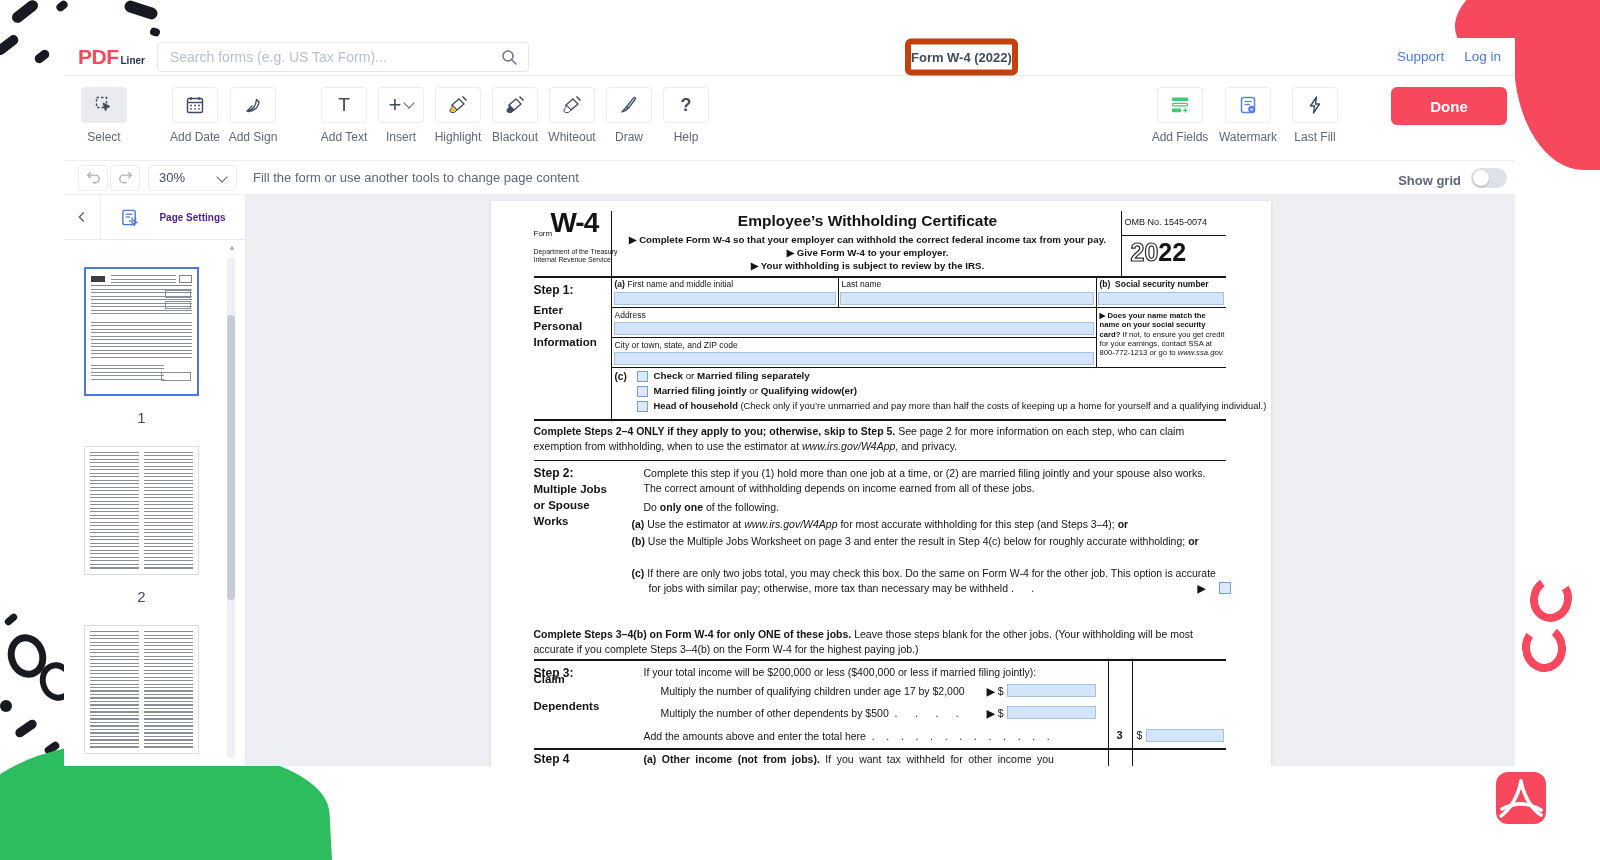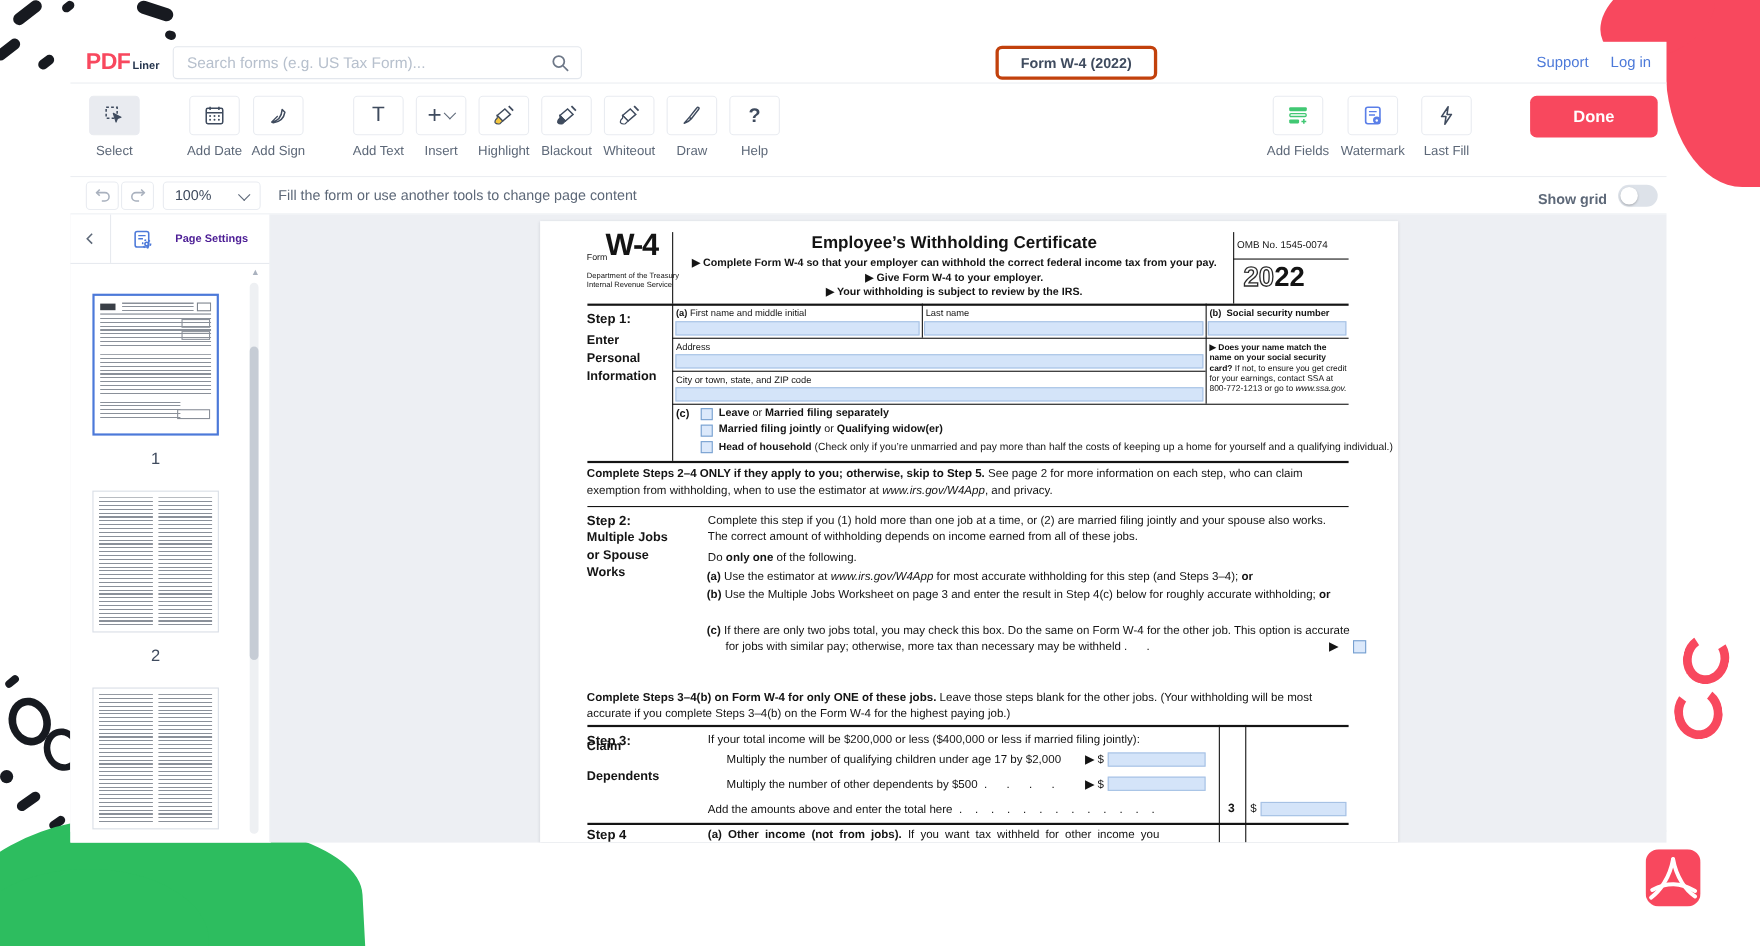--- a/index.html
+++ b/index.html
@@ -16,22 +16,22 @@
     border-bottom:1px solid #e6e9ee;}
   .app-header{height:37px;border-bottom:1px solid #eceef2;display:flex;align-items:center;
     padding:0 14px;position:relative;}
   .logo{display:flex;align-items:baseline;margin-right:12px;cursor:pointer;}
   .logo-pdf{color:#f8485e;font-weight:800;font-size:21px;letter-spacing:-0.5px;}
   .logo-liner{color:#25354d;font-weight:700;font-size:10px;margin-left:2px;}
   .search{width:372px;height:30px;border:1px solid #e3e7ed;border-radius:4px;display:flex;
     align-items:center;padding:0 10px;box-sizing:border-box;}
   .search input{border:none;outline:none;flex:1;font-size:14px;color:#3f4b5e;font-family:inherit;background:transparent;}
   .search input::placeholder{color:#b7c0cd;}
-  .doc-badge{position:absolute;left:841px;top:50%;transform:translateY(-50%);border:3px solid #c2410c;
-    border-radius:6px;padding:5px 20px;font-size:13px;font-weight:700;color:#3f4b5e;white-space:nowrap;}
+  .doc-badge{position:absolute;left:841px;top:50%;transform:translateY(-50%);border:6px solid #c2410c;
+    border-radius:6px;padding:5px 0;font-size:13px;font-weight:700;color:#3f4b5e;white-space:nowrap;}
   .header-links{margin-left:auto;display:flex;gap:20px;font-size:13.5px;color:#4c79d9;}
   .header-links span{cursor:pointer;}
   
   .toolbar{height:73px;border-bottom:1px solid #eceef2;display:flex;align-items:flex-start;
     padding:11px 8px 0 17px;box-sizing:content-box;}
   .tool{display:flex;flex-direction:column;align-items:center;width:46px;flex:none;}
   .tool-btn{width:46px;height:36px;border:1px solid #e9ecf1;border-radius:4px;background:#fff;
     display:flex;align-items:center;justify-content:center;color:#3f4b5e;cursor:pointer;box-sizing:border-box;}
   .tool.active .tool-btn{background:#e9ebf0;border-color:#e9ebf0;}
   .tool-label{margin-top:7px;font-size:12px;color:#5d6878;white-space:nowrap;}
@@ -89,21 +89,21 @@
   .vl{position:absolute;background:#141414;width:1px;}
   .bf{position:absolute;background:#d4e4f9;border:1px solid #a6c1e4;box-sizing:border-box;cursor:text;}
   .cb{position:absolute;width:11px;height:11px;background:#dce9fb;border:1px solid #77a0d0;
     box-sizing:border-box;cursor:pointer;}
   .b{font-weight:700;}
   .i{font-style:italic;}
   .dots{white-space:pre;}
   .fs85{font-size:8.5px;}
   .body10{font-size:10.5px;line-height:14.5px;}
   .steplab{font-size:12px;font-weight:700;}
-  .hang{padding-left:16px;text-indent:-17px;}
+  .hang{padding-left:5px;text-indent:-17px;}
   
   .pdf-mark{position:absolute;left:1496px;top:772px;z-index:0;}
 </style>
 </head>
 <body>
 
 <div class="decor">
   <div class="ink" style="left:10px;top:6px;width:30px;height:11px;transform:rotate(-38deg);"></div>
   <div class="ink" style="left:-6px;top:40px;width:26px;height:10px;transform:rotate(-38deg);"></div>
   <div class="ink" style="left:34px;top:52px;width:16px;height:9px;transform:rotate(-38deg);"></div>
@@ -294,21 +294,21 @@
           <path d="M3 6.5 H11 a4 4 0 0 1 0 8 H8"></path>
       </svg>
     </div>
     <div class="icon-btn" style="margin-left:2px;">
       <svg width="17" height="17" viewBox="0 0 18 18" fill="none" stroke="#a9b1be" stroke-width="1.5" style="transform:scaleX(-1)">
         <path d="M6 3.5 L3 6.5 L6 9.5"></path>
           <path d="M3 6.5 H11 a4 4 0 0 1 0 8 H8"></path>
       </svg>
     </div>
     <div class="zoom-select">
-      <span>100%</span>
+      <span>30%</span>
       <span class="chev" style="margin-top:-2px;"></span>
     </div>
     <span class="hint">Fill the form or use another tools to change page content</span>
     <div class="grid-wrap">
       <span class="grid-label">Show grid</span>
       <div class="toggle">
         <div class="knob"></div>
       </div>
     </div>
   </div>
@@ -425,21 +425,21 @@
         </div>
         <div class="bf" style="left:607px;top:91px;width:126px;height:13px;"></div>
         <div class="f" style="left:609px;top:110px;width:125px;font-size:7.7px;line-height:9.3px;">
           <span class="b">▶ Does your name match the name on your social security card?</span><span> If not, to ensure you get credit for your earnings, contact SSA at 800-772-1213 or go to </span><span class="i">www.ssa.gov.</span>
         </div>
 
         <div class="hl" style="left:120px;top:166px;width:615px;"></div>
         <span class="f b" style="left:124px;top:170px;font-size:10px;">(c)</span>
         <div class="cb" style="left:146px;top:170px;"></div>
         <div class="f" style="left:163px;top:169px;font-size:9.8px;">
-          <span class="b">Leave</span><span> or </span><span class="b">Married filing separately</span>
+          <span class="b">Check</span><span> or </span><span class="b">Married filing separately</span>
         </div>
         <div class="cb" style="left:146px;top:185px;"></div>
         <div class="f" style="left:163px;top:184px;font-size:9.8px;">
           <span class="b">Married filing jointly</span><span> or </span><span class="b">Qualifying widow(er)</span>
         </div>
         <div class="cb" style="left:146px;top:200px;"></div>
         <div class="f" style="left:163px;top:199px;font-size:9.4px;white-space:nowrap;">
           <span class="b">Head of household</span><span> (Check only if you’re unmarried and pay more than half the costs of keeping up a home for yourself and a qualifying individual.)</span>
         </div>
         <div class="hl2" style="left:43px;top:218px;width:692px;"></div>

